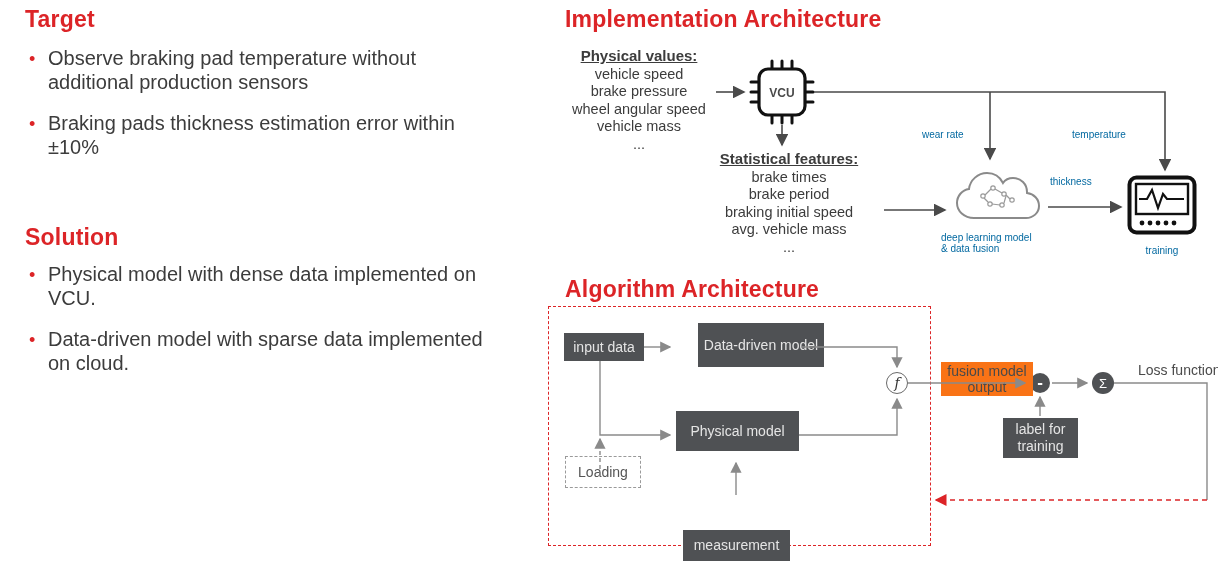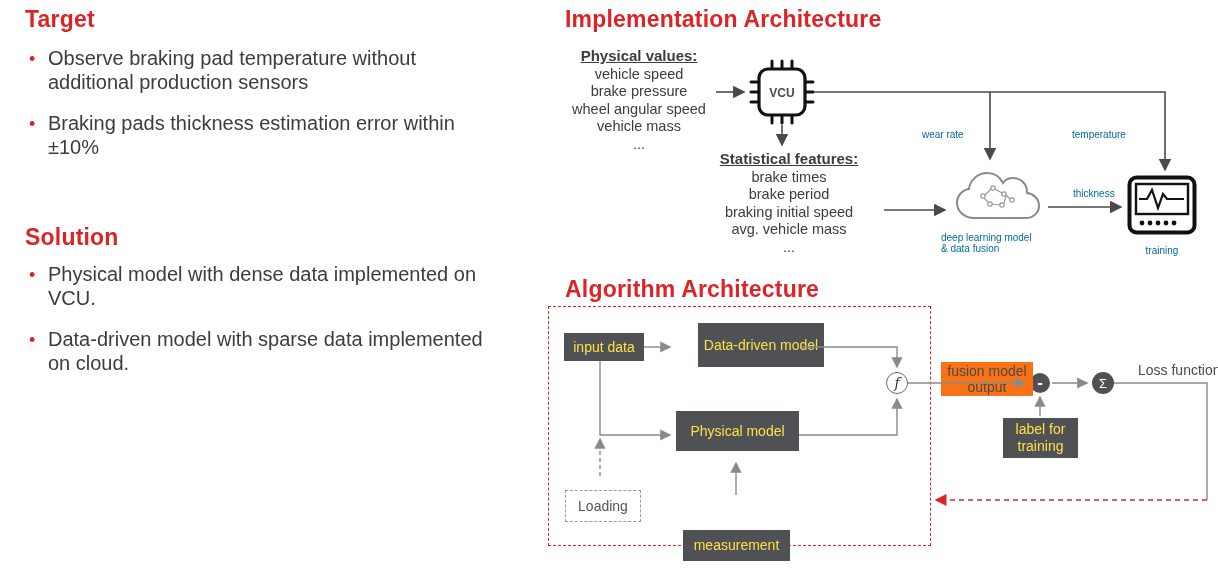--- a/index.html
+++ b/index.html
@@ -14,21 +14,21 @@
   .bullet::before { content:"•"; position:absolute; left:4px; top:1px; color:#DC2427; font-size:18px; }
 
   .diag-text { position:absolute; font-size:14.5px; color:#3C3C3C; line-height:17.5px; text-align:center; }
   .diag-heading { font-weight:700; text-decoration:underline; font-size:15px; color:#3C3C3C; margin-bottom:1px; }
   .dlabel { position:absolute; font-size:10px; color:#0369a1; white-space:nowrap; }
   .slabel { position:absolute; font-size:14px; color:#4a4a4a; white-space:nowrap; }
 
   .icon-box { position:absolute; }
 
   .algo-frame { position:absolute; left:548px; top:306px; width:383px; height:240px; border:1.5px dashed #DC2427; }
-  .abox { position:absolute; background:#4F5154; color:#fde047; font-size:14px; display:flex; align-items:center; justify-content:center; text-align:center; line-height:17px; }
+  .abox { position:absolute; background:#4F5154; color:#e5e5e5; font-size:14px; display:flex; align-items:center; justify-content:center; text-align:center; line-height:17px; }
   .loading-box { position:absolute; background:#ffffff; border:1.5px dashed #9a9a9a; color:#555555; font-size:14px; display:flex; align-items:center; justify-content:center; }
   .circle { position:absolute; border-radius:50%; display:flex; align-items:center; justify-content:center; }
   .f-circle { width:22px; height:22px; background:#ffffff; border:1.5px solid #6a6a6a; color:#333333; font-family:"DejaVu Serif", serif; font-style:italic; font-size:14px; }
   .op-circle { background:#4F5154; color:#ffffff; }
   .fusion-out { position:absolute; font-size:14px; color:#4a4a4a; text-align:center; line-height:16px; background:#f97316; padding:1px 2px; }
 
   svg.overlay { position:absolute; left:0; top:0; pointer-events:none; }
 </style>
 </head>
 <body>
@@ -114,36 +114,36 @@
       <circle cx="15" cy="48" r="2.4"></circle>
         <circle cx="23" cy="48" r="2.4"></circle>
         <circle cx="31" cy="48" r="2.4"></circle>
       <circle cx="39" cy="48" r="2.4"></circle>
         <circle cx="47" cy="48" r="2.4"></circle>
     </g>
   </svg>
 
   <div class="dlabel" style="left:922px; top:129px;">wear rate</div>
   <div class="dlabel" style="left:1072px; top:129px;">temperature</div>
-  <div class="dlabel" style="left:1050px; top:188px;margin-left:23px;">thickness</div>
+  <div class="dlabel" style="left:1050px; top:176px;">thickness</div>
 
   <div class="dlabel" style="left:941px; top:232px;">
     <div>deep learning model</div>
     <div>&amp; data fusion</div>
   </div>
   <div class="dlabel" style="left:1127px; top:245px; width:70px; text-align:center;">training</div>
 
   <div class="red-title" style="left:565px; top:276px;">Algorithm Architecture</div>
 
   <div class="algo-frame"></div>
 
   <div class="abox" style="left:564px; top:333px; width:80px; height:28px;">input data</div>
   <div class="abox" style="left:698px; top:323px; width:126px; height:44px;">Data-driven model</div>
   <div class="abox" style="left:676px; top:411px; width:123px; height:40px;">Physical model</div>
-  <div class="loading-box" style="left:565px; top:490px; width:76px; height:32px;">Loading</div>
+  <div class="loading-box" style="left:565px; top:456px; width:76px; height:32px;">Loading</div>
   <div class="abox" style="left:683px; top:497px; width:107px; height:31px;margin-top:33px;">measurement</div>
   <div class="abox" style="left:1003px; top:418px; width:75px; height:40px; padding:2px;">label for training</div>
 
   <div class="circle f-circle" style="left:886px; top:372px;">f</div>
   <div class="circle op-circle" style="left:1030px; top:373px; width:20px; height:20px; font-size:17px; font-weight:bold;">-</div>
   <div class="circle op-circle" style="left:1092px; top:372px; width:22px; height:22px; font-size:13px;">Σ</div>
 
   <div class="fusion-out" style="left:941px; top:362px; width:92px;">
     <div>fusion model</div>
     <div>output</div>

